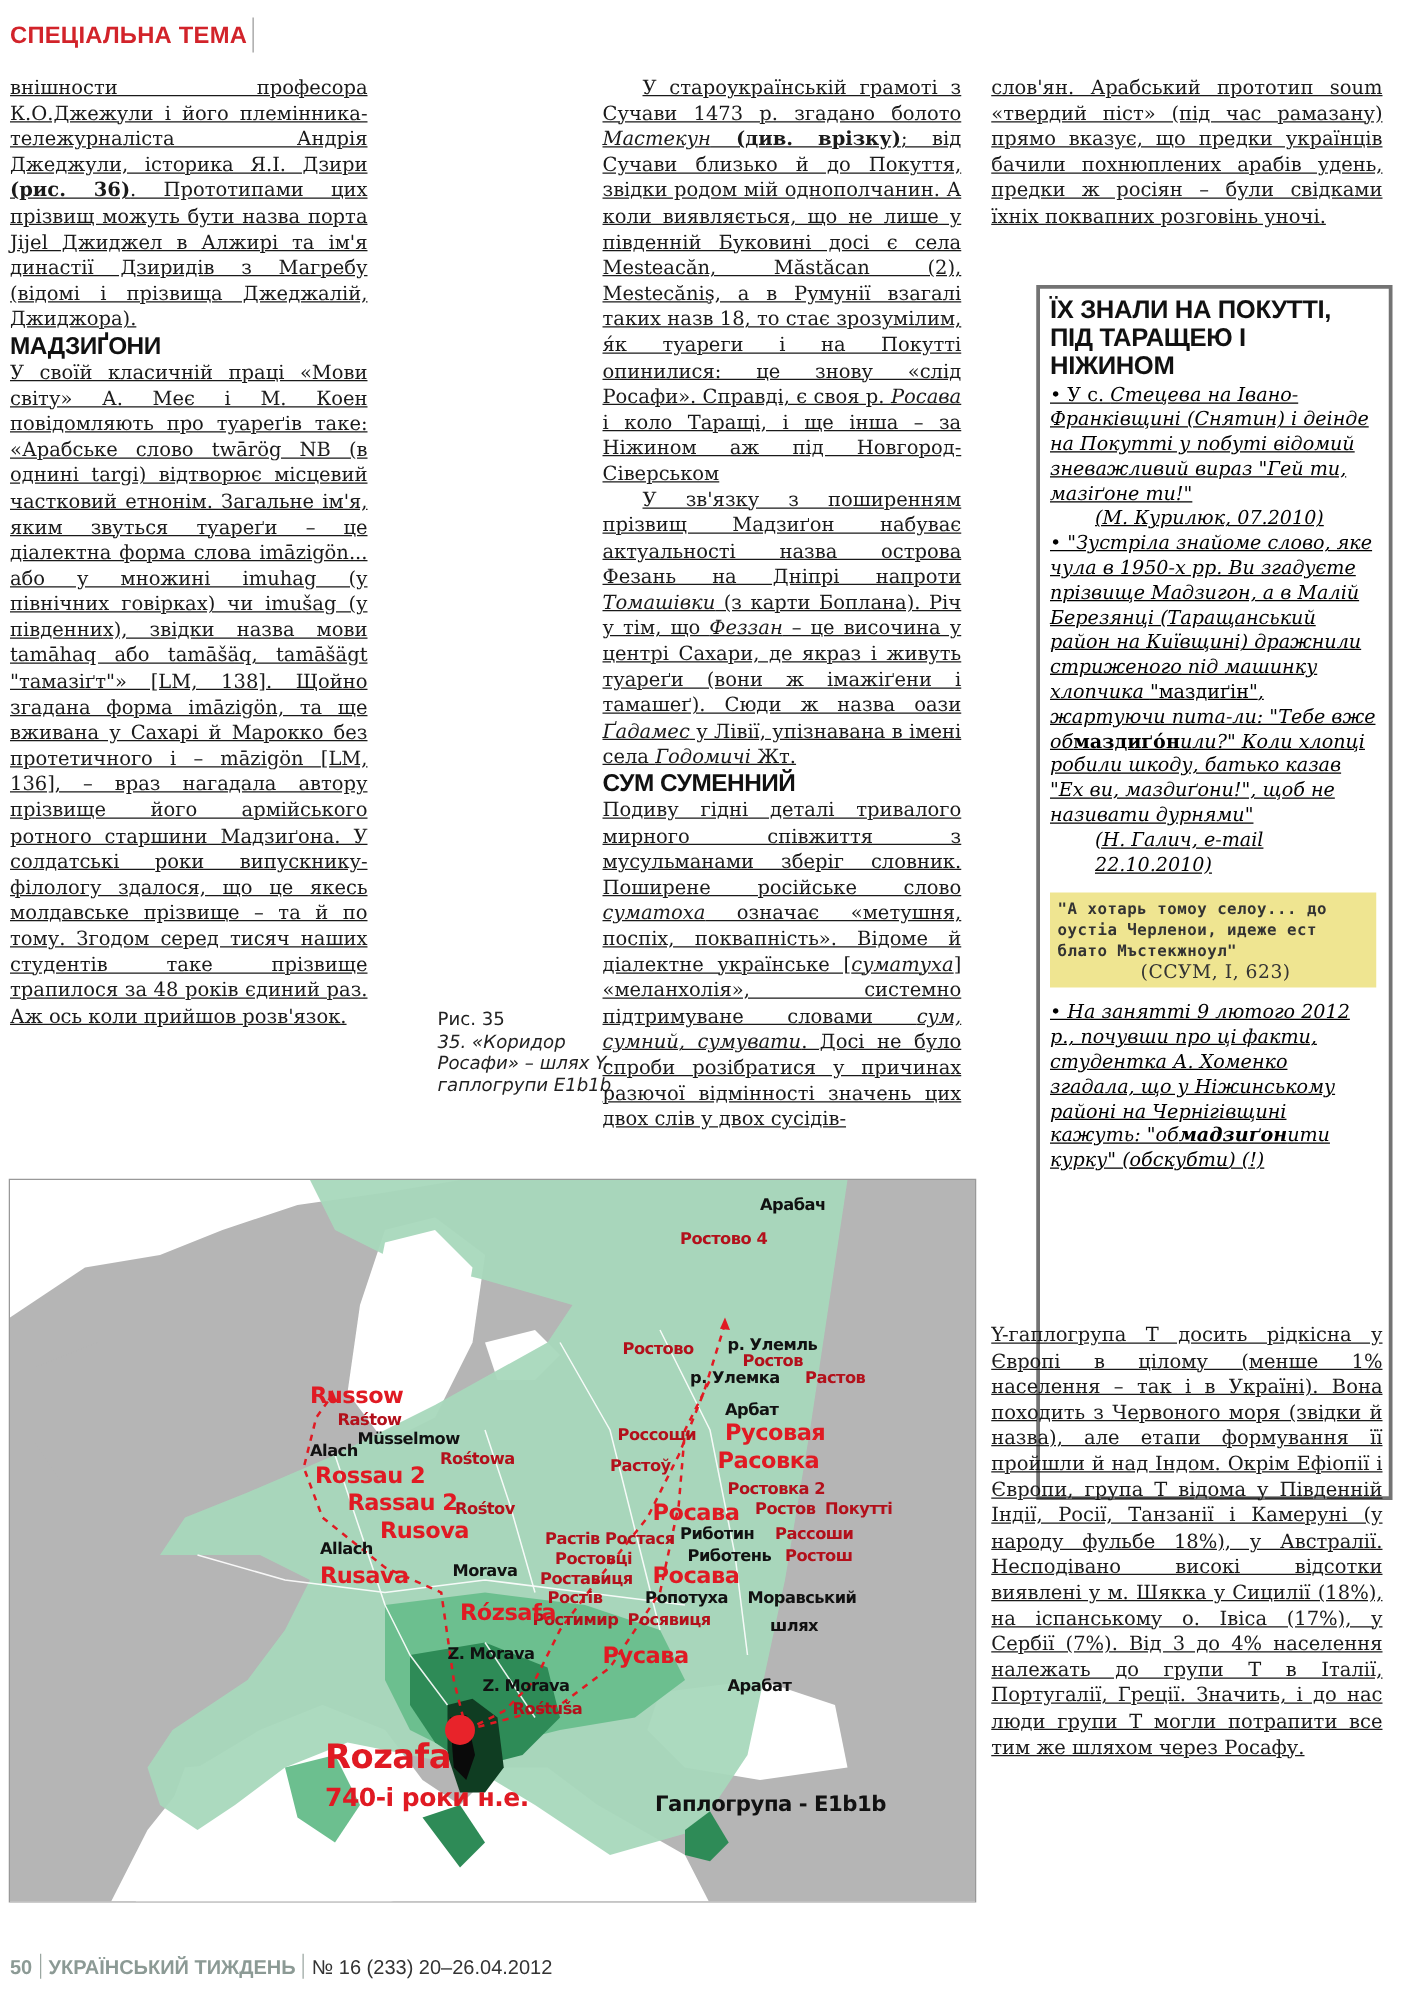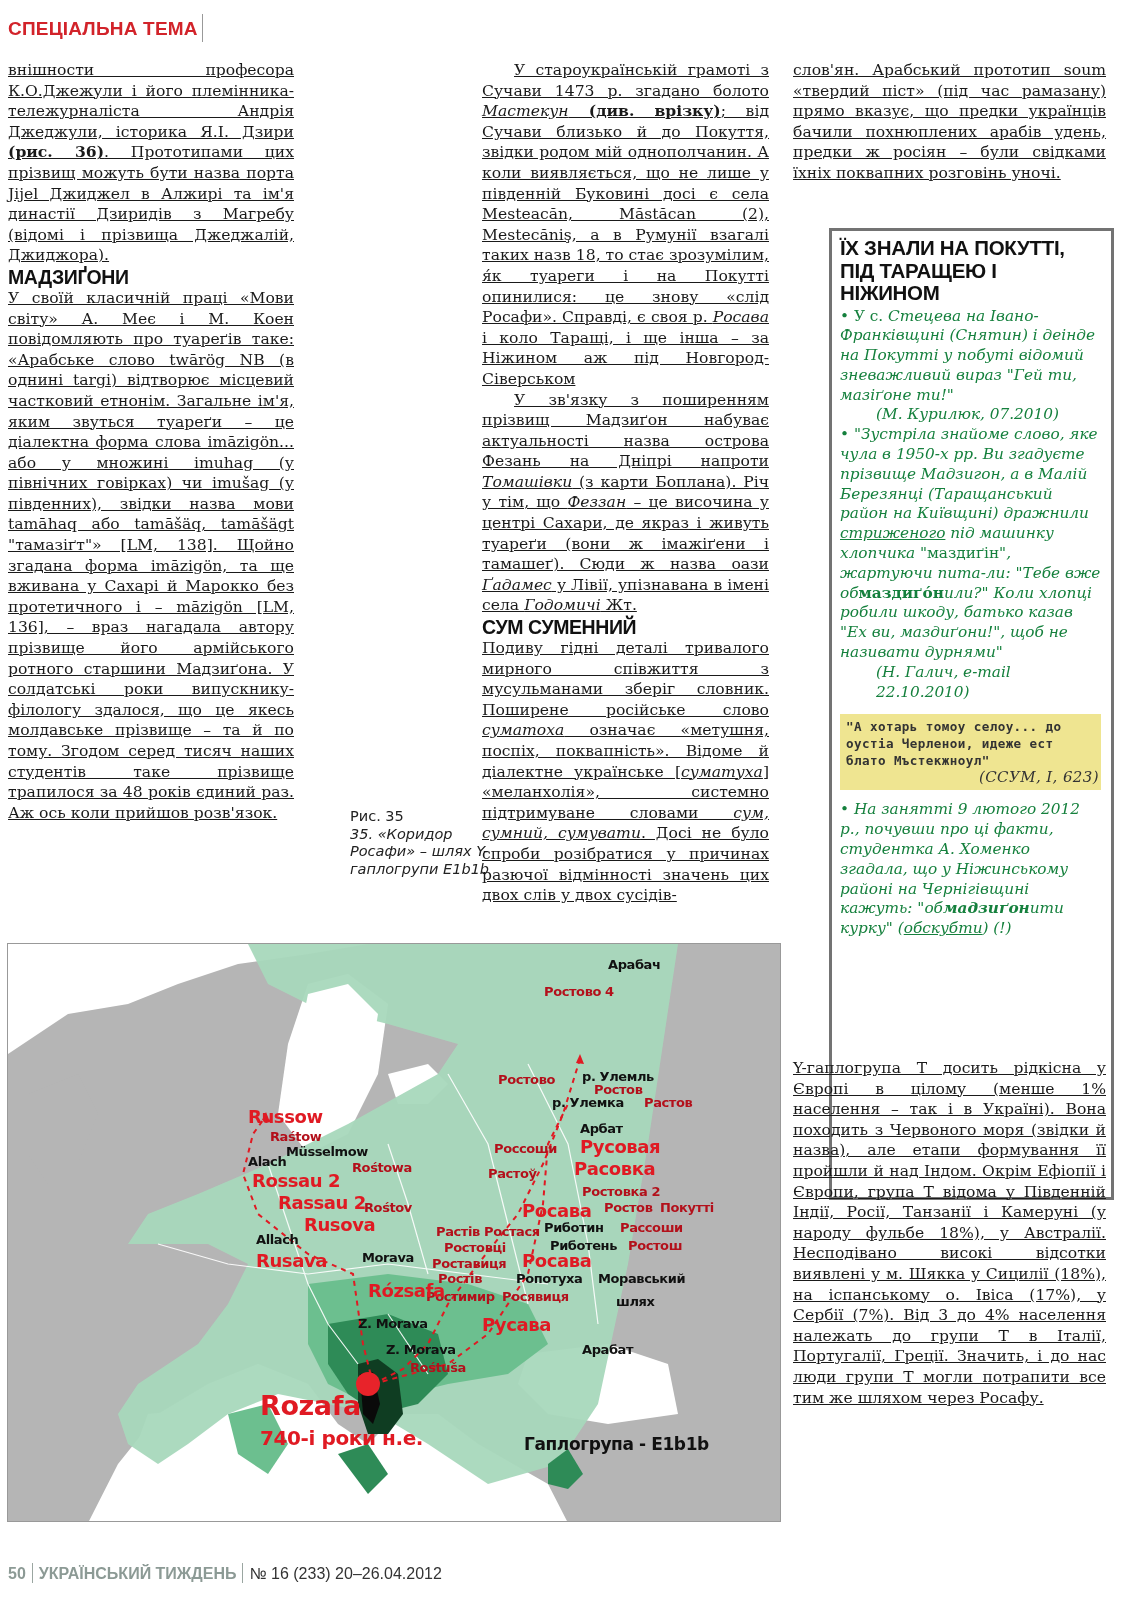--- a/index.html
+++ b/index.html
@@ -18,25 +18,25 @@
 
   h2.sub { font-family: "Liberation Sans", sans-serif; font-weight: bold; font-size: 19.5px; line-height: 22px; letter-spacing: -0.4px; color: #111; margin-top: 0; }
   .gap-h { margin-top: 16px; }
   b.bold { font-weight: bold; }
   i.it { font-style: italic; }
 
   .caption { position: absolute; left: 322px; top: 808px; width: 160px; font-family: "DejaVu Sans", "Liberation Sans", sans-serif; font-size: 14.5px; line-height: 17.5px; color: #222; margin-left: 28px; }
 
   .sidebar { position: absolute; left: 793px; top: 228px; width: 285px; height: 972px; border: 3px solid #737373; padding: 6px 10px 0 8px; margin-left: 36px; }
   .sidebar h3 { font-family: "Liberation Sans", sans-serif; font-weight: bold; font-size: 20.5px; line-height: 22.5px; letter-spacing: -0.3px; color: #111; margin-bottom: 2px; }
-  .sidebar .txt { font-style: italic; font-size: 15.3px; line-height: 19.8px; color: #15803d; }
+  .sidebar .txt { font-style: italic; font-size: 15.3px; line-height: 19.8px; color: #000000; text-decoration: underline; }
   .sidebar .cite { padding-left: 36px; }
   .sidebar u { text-decoration: underline; }
   .quote-box { background: #efe591; margin: 12px 0 10px 0; padding: 4px 2px 4px 6px; font-family: "DejaVu Sans Mono", monospace; font-weight: bold; font-size: 12.6px; line-height: 17px; color: #333; letter-spacing: 0.4px; }
-  .quote-box .qsrc { text-align: right; font-family: "DejaVu Serif", serif; font-style: italic; font-weight: normal; font-size: 15px; }
+  .quote-box .qsrc { text-align: center; font-family: "DejaVu Serif", serif; font-weight: normal; font-size: 15px; }
 
   .c4 { left: 793px; top: 1058px; width: 313px; }
   .c4 h2.sub { font-size: 19px; }
 
   .map { position: absolute; left: 7px; top: 943px; width: 774px; height: 579px; border: 1px solid #999; overflow: hidden; background: #ffffff; }
   .map svg { position: absolute; left: 0; top: 0; }
   .ml { position: absolute; font-family: "DejaVu Sans", "Liberation Sans", sans-serif; font-weight: bold; white-space: nowrap; letter-spacing: -0.4px; }
   .ml.k { color: #111; }
   .ml.r { color: #b3101b; }
   .ml.r2 { color: #e01a23; }

